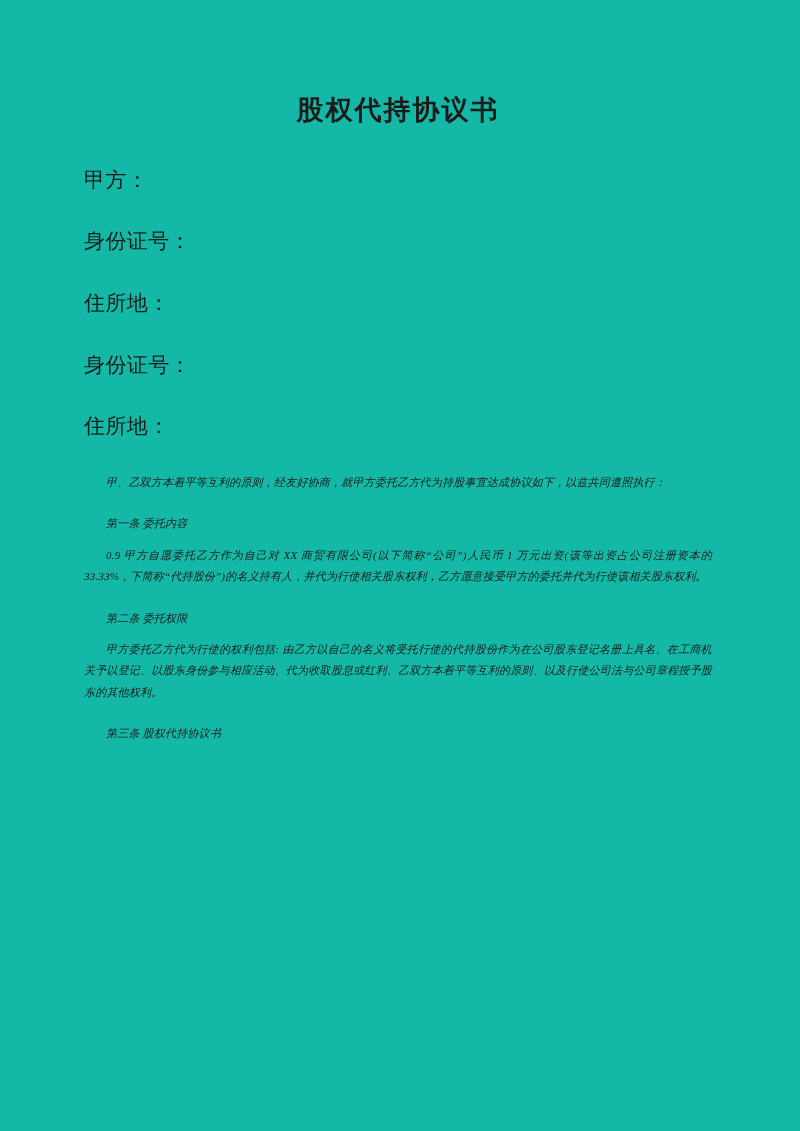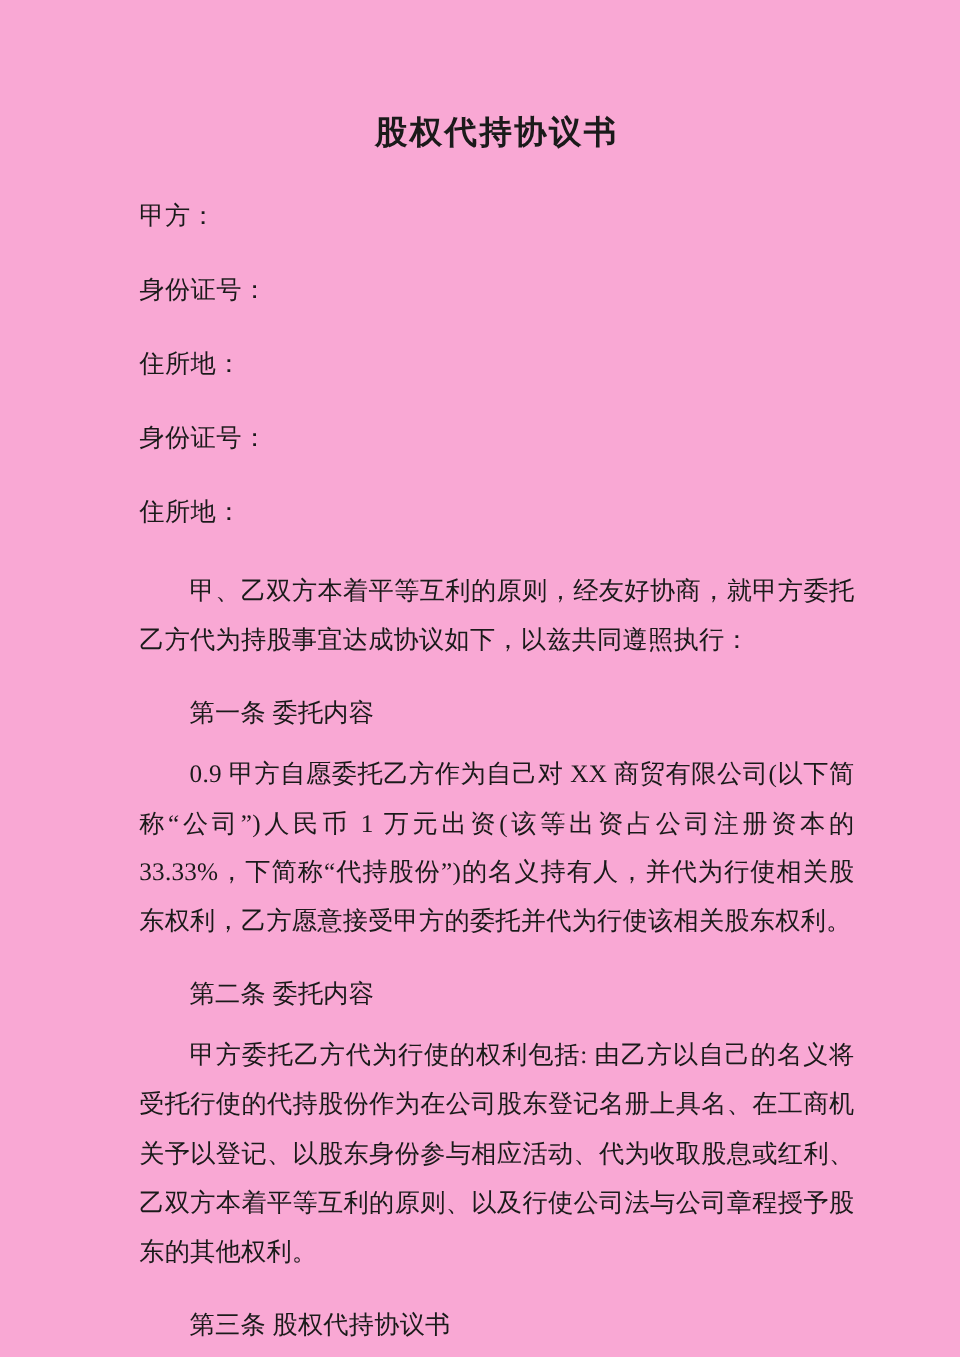--- a/index.html
+++ b/index.html
@@ -12,45 +12,46 @@
     height: 1131px;
     font-family: "Liberation Serif", "DejaVu Serif", serif;
     color: #1a1a1a;
     -webkit-font-smoothing: antialiased;
   }
   .page {
     position: relative;
     width: 800px;
     height: 1131px;
     box-sizing: border-box;
-    padding: 92px 88px 60px 116px;
-    background: #f9a8d4;
+    padding: 92px 88px 60px 84px;
+    background: #14b8a6;
     overflow: hidden;
   }
   .doc-title {
     text-align: center;
     font-size: 27px;
     font-weight: bold;
     letter-spacing: 2px;
     margin: 0 0 34px 0;
     line-height: 1.4;
   }
   .field-line {
     font-size: 21px;
     line-height: 1.6;
     margin: 0 0 28px 0;
     letter-spacing: 0.4px;
   }
   .para {
-    font-size: 21px;
+    font-size: 11px;
     line-height: 1.95;
     margin: 0 0 12px 0;
     text-indent: 2em;
     text-align: justify;
     letter-spacing: 0.2px;
+    font-style: italic;
   }
   .para.heading {
     margin-bottom: 10px;
     margin-top: 20px;
   }
 </style>
 </head>
 <body>
 
 <div class="page">
@@ -59,17 +60,17 @@
 
   <p class="field-line">甲方：</p>
   <p class="field-line">身份证号：</p>
   <p class="field-line">住所地：</p>
   <p class="field-line">身份证号：</p>
   <p class="field-line">住所地：</p>
 
   <p class="para">甲、乙双方本着平等互利的原则，经友好协商，就甲方委托乙方代为持股事宜达成协议如下，以兹共同遵照执行：</p>
   <p class="para heading">第一条  委托内容</p>
   <p class="para">0.9 甲方自愿委托乙方作为自己对 XX 商贸有限公司(以下简称“公司”)人民币 1 万元出资(该等出资占公司注册资本的 33.33%，下简称“代持股份”)的名义持有人，并代为行使相关股东权利，乙方愿意接受甲方的委托并代为行使该相关股东权利。</p>
-  <p class="para heading">第二条  委托内容</p>
+  <p class="para heading">第二条  委托权限</p>
   <p class="para">甲方委托乙方代为行使的权利包括: 由乙方以自己的名义将受托行使的代持股份作为在公司股东登记名册上具名、在工商机关予以登记、以股东身份参与相应活动、代为收取股息或红利、乙双方本着平等互利的原则、以及行使公司法与公司章程授予股东的其他权利。</p>
   <p class="para heading">第三条  股权代持协议书</p>
 
 </div>
 
 </body></html>

